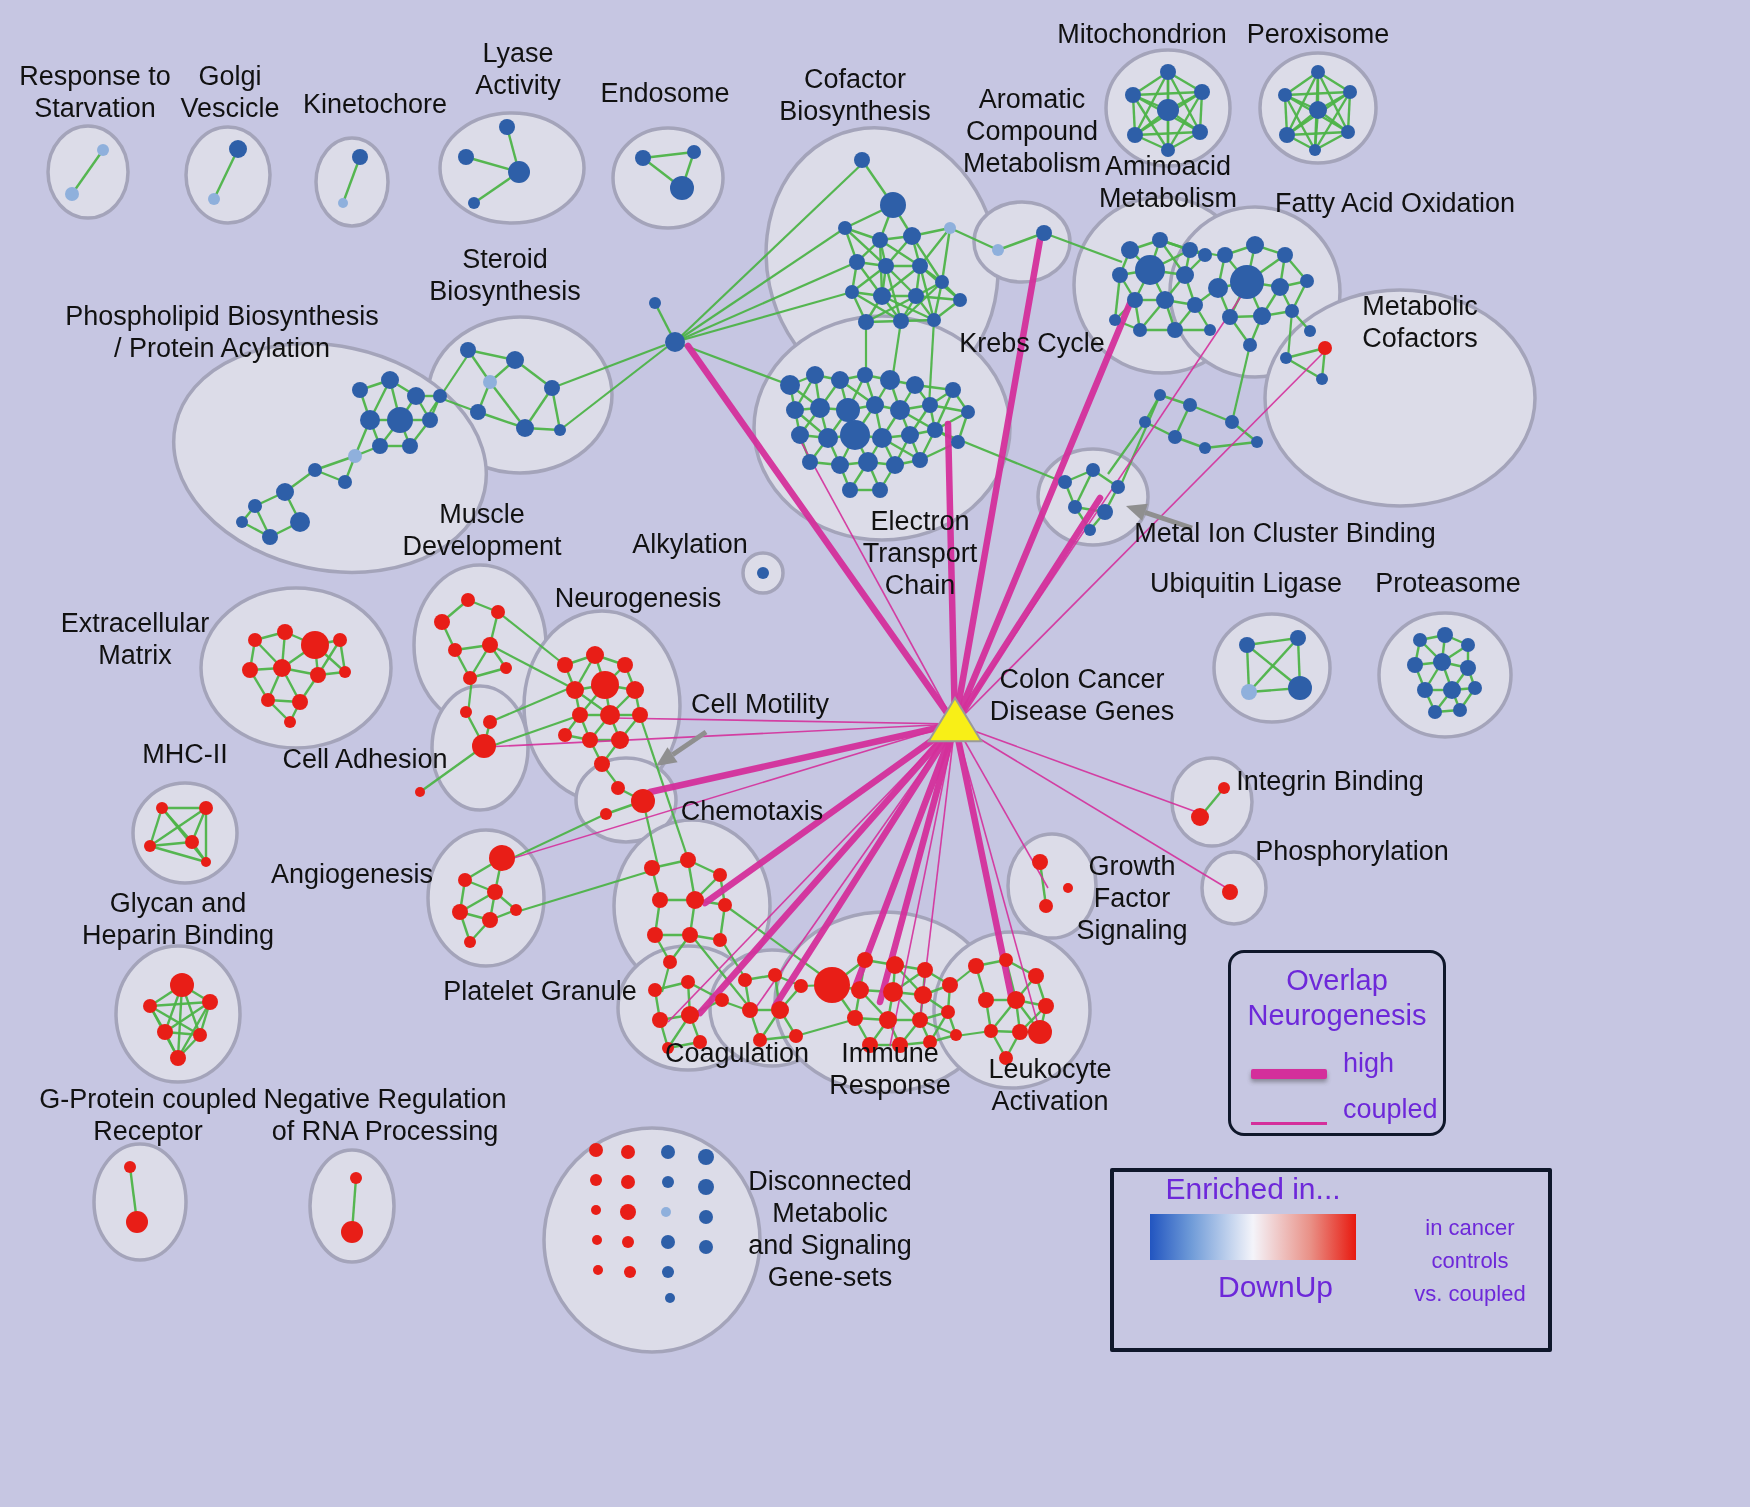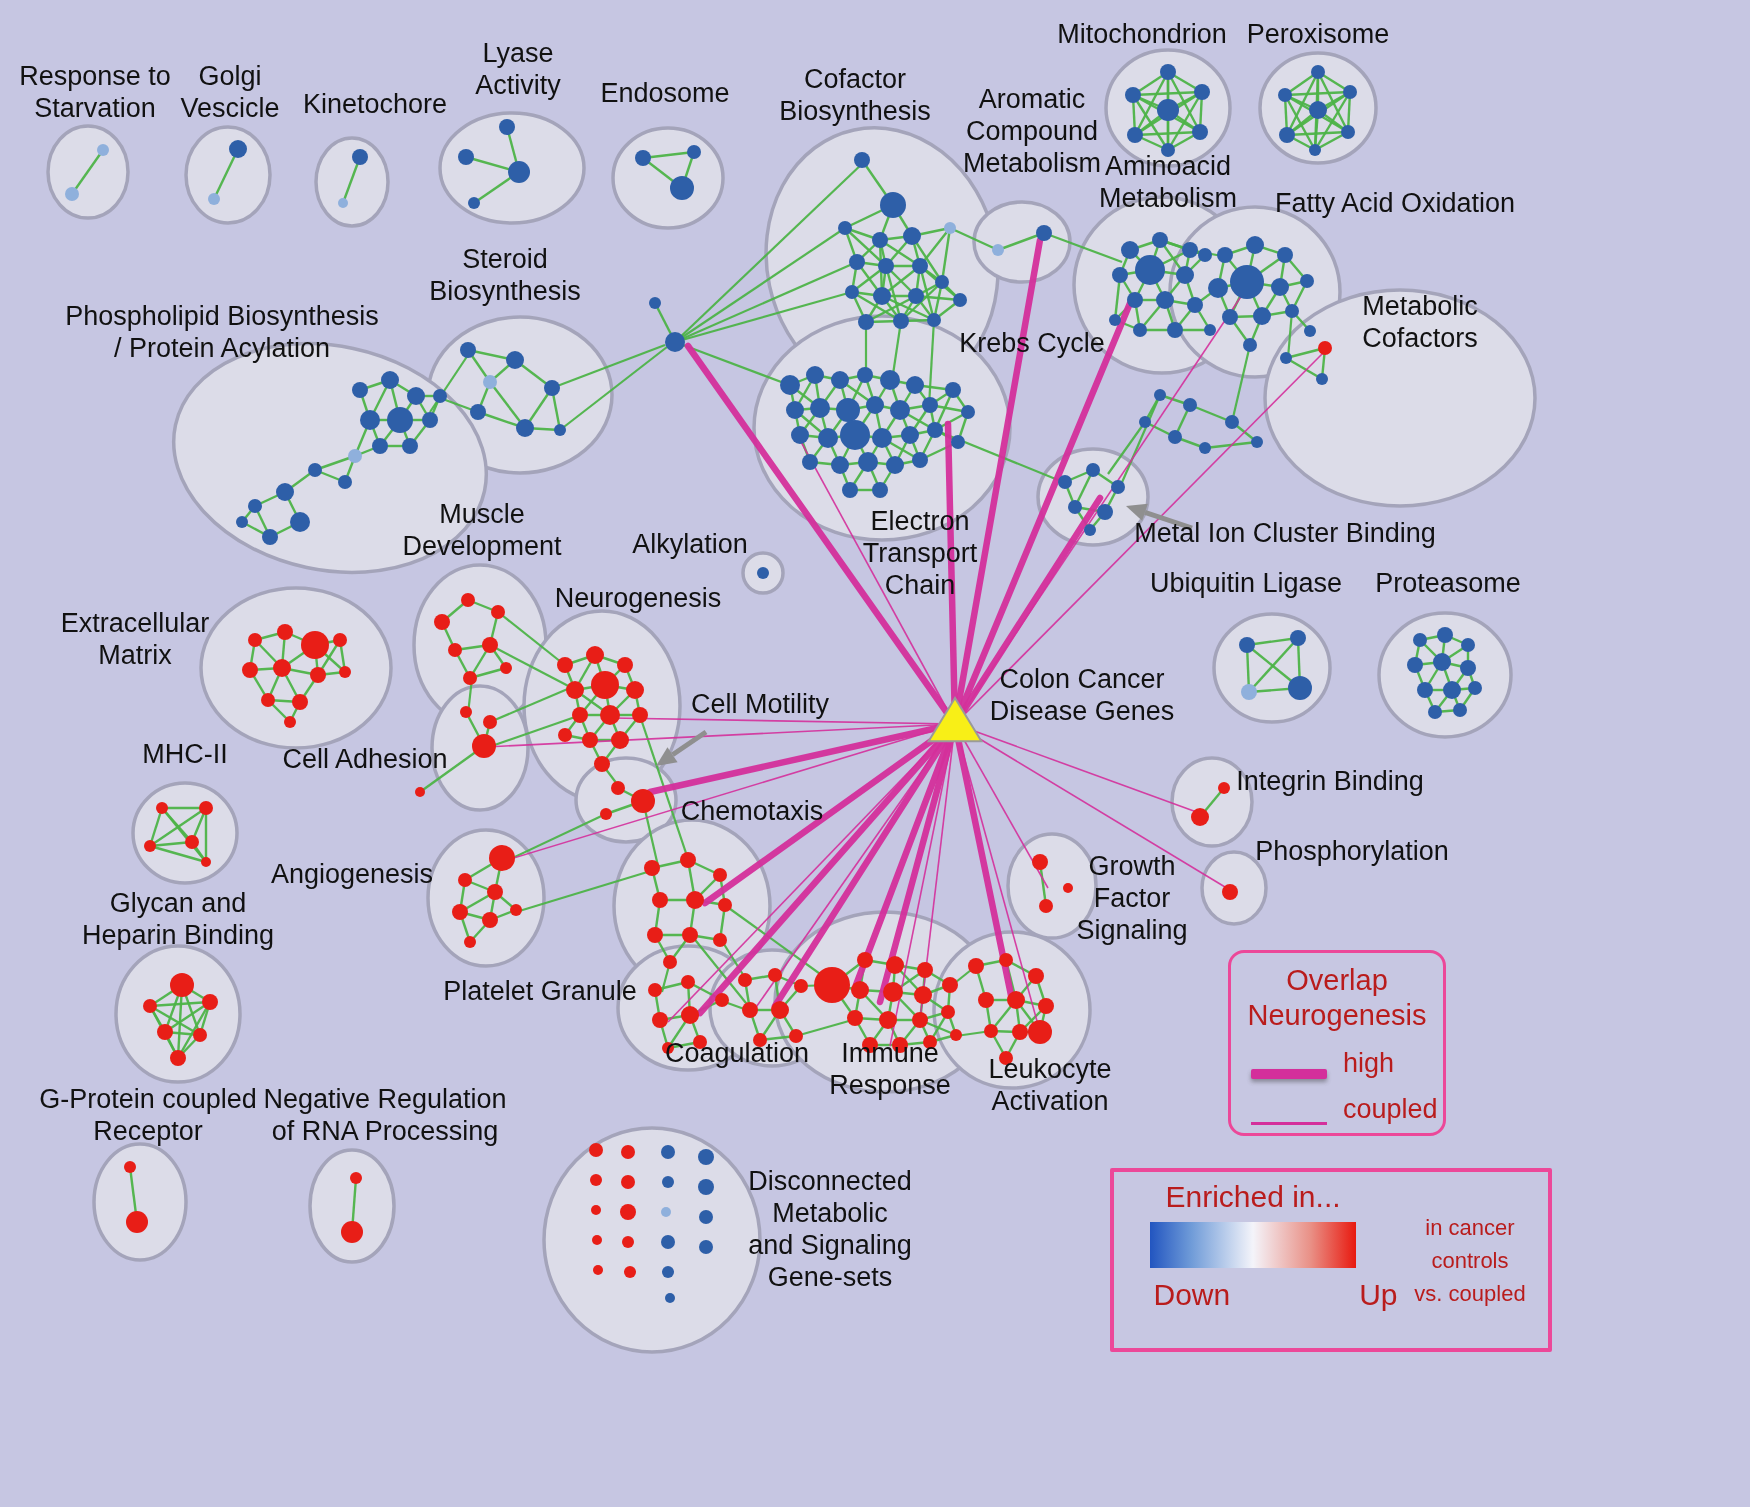--- a/index.html
+++ b/index.html
@@ -1,31 +1,31 @@
 <!DOCTYPE html>
 <html><head>
 <meta charset="utf-8">
 <style>
   html,body{margin:0;padding:0;background:#c6c6e2;}
   .stage{position:relative;width:1750px;height:1507px;background:#c6c6e2;
          font-family:"Liberation Sans",sans-serif;overflow:hidden;color:#111;}
   .stage svg{position:absolute;left:0;top:0;}
-  .legend-box{position:absolute;border:3px solid #ec4899;color:#b91c1c;background:rgba(255,255,255,0.03);}
+  .legend-box{position:absolute;border:3px solid #0f172a;color:#6d28d9;background:rgba(255,255,255,0.03);}
   .ov{left:1228px;top:950px;width:212px;height:180px;border-radius:16px;}
   .ov-title{font-size:29px;text-align:center;line-height:35px;padding-top:10px;}
   .ov-row{display:flex;align-items:flex-end;gap:16px;padding:15px 0 0 20px;}
   .bar-high{width:76px;height:10px;background:#d42f9b;border-radius:2px;box-shadow:0 3px 4px rgba(60,60,60,.45);}
   .bar-mod{width:76px;height:3px;background:#d42f9b;}
   .ov-label{font-size:27px;}
   .en{left:1110px;top:1168px;width:434px;height:176px;border-width:4px;display:flex;border-radius:2px;}
   .en-left{width:278px;display:flex;flex-direction:column;align-items:center;}
-  .en-title{font-size:30px;padding-top:8px;}
+  .en-title{font-size:30px;}
   .grad{width:206px;height:46px;margin-top:8px;
         background:linear-gradient(90deg,#2255c0 0%,#6f9bd8 20%,#f4f4fa 50%,#e99086 78%,#e8190f 100%);}
-  .en-ends{width:244px;display:flex;justify-content:space-between;font-size:30px;padding-top:10px;margin-left:45px;}
+  .en-ends{width:244px;display:flex;justify-content:center;font-size:30px;padding-top:10px;margin-left:45px;}
   .en-right{flex:1;display:flex;flex-direction:column;justify-content:center;align-items:center;
             font-size:22px;line-height:33px;text-align:center;}
 </style>
 </head>
 <body>
 
 <div class="stage">
   <svg id="net" width="1750" height="1507" viewBox="0 0 1750 1507">
       <g>
         <ellipse cx="88" cy="172" rx="40" ry="46" fill="#dcdce8" stroke="#a4a4ba" stroke-width="3.5" transform="rotate(0 88 172)"></ellipse>

